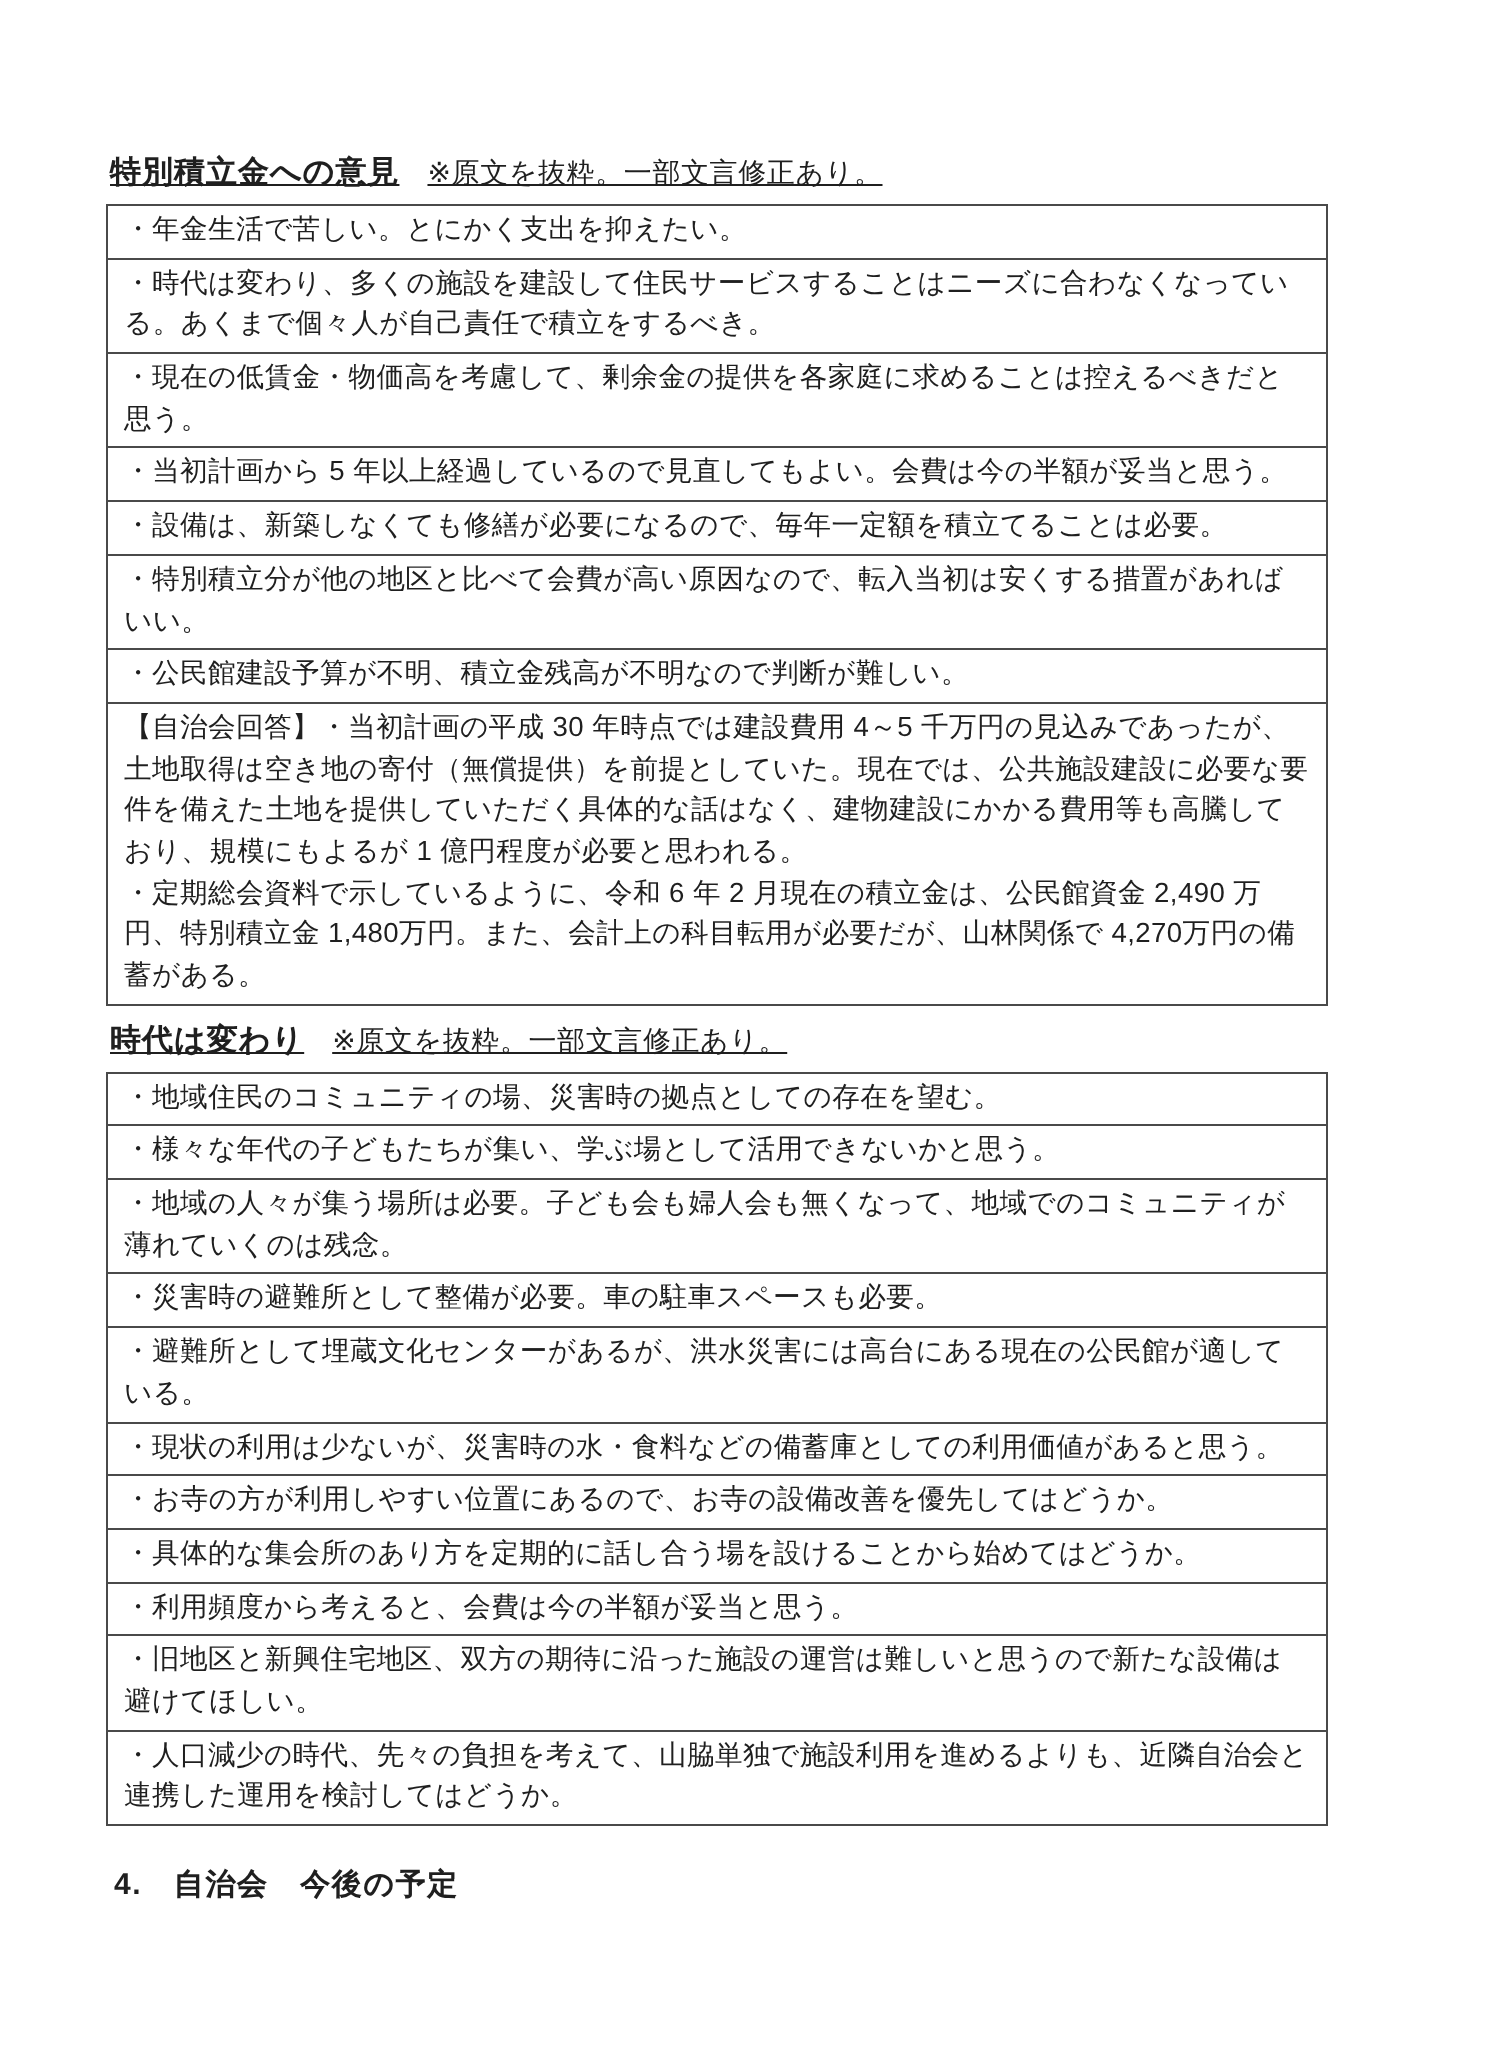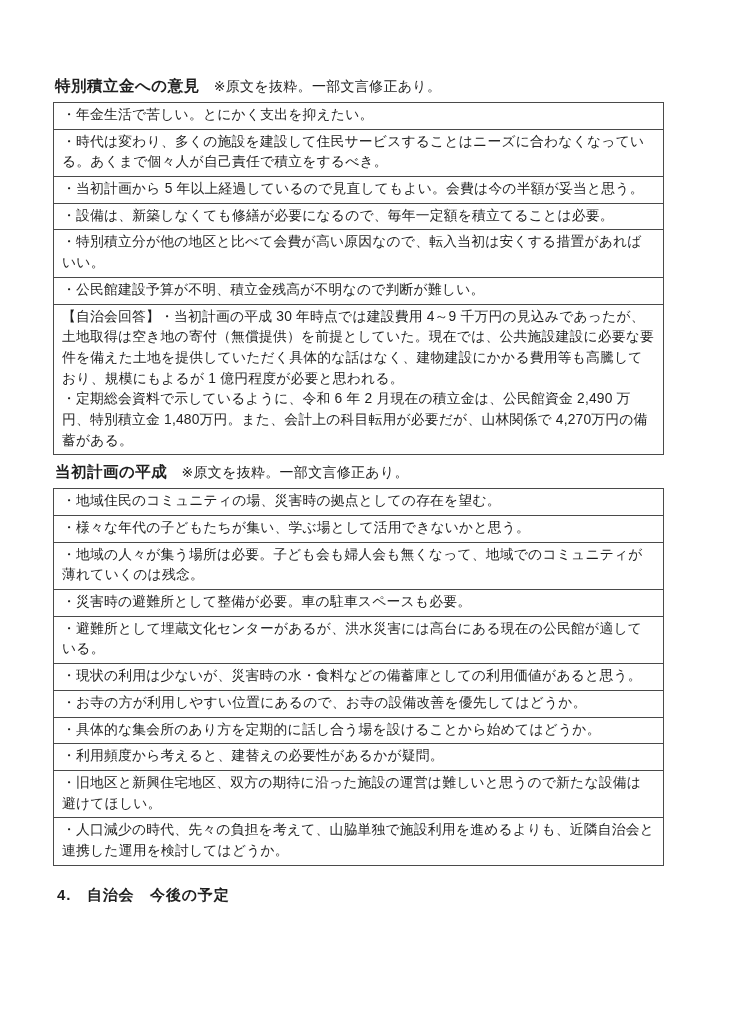--- a/index.html
+++ b/index.html
@@ -16,20 +16,21 @@
     background: #ffffff;
     color: #1f1f1f;
     font-family: "Liberation Sans", "DejaVu Sans", sans-serif;
     overflow: hidden;
   }
   .sec-heading {
     display: flex;
     align-items: baseline;
     gap: 14px;
     margin: 0 0 5px 2px;
+    text-decoration: underline;
   }
   .sec-heading .title {
     font-size: 15.5px;
     font-weight: bold;
     letter-spacing: 0.5px;
   }
   .sec-heading .note {
     font-size: 14px;
     font-weight: normal;
     letter-spacing: 0.3px;
@@ -78,49 +79,54 @@
       <div class="cell-text">・年金生活で苦しい。とにかく支出を抑えたい。</div>
     </td>
         </tr>
     <tr>
           <td>
       <div class="cell-text">・時代は変わり、多くの施設を建設して住民サービスすることはニーズに合わなくなっている。あくまで個々人が自己責任で積立をするべき。</div>
     </td>
         </tr>
     <tr>
           <td>
+      <div class="cell-text">・現在の低賃金・物価高を考慮して、剰余金の提供を各家庭に求めることは控えるべきだと思う。</div>
+    </td>
+        </tr>
+    <tr>
+          <td>
       <div class="cell-text">・当初計画から 5 年以上経過しているので見直してもよい。会費は今の半額が妥当と思う。</div>
     </td>
         </tr>
     <tr>
           <td>
       <div class="cell-text">・設備は、新築しなくても修繕が必要になるので、毎年一定額を積立てることは必要。</div>
     </td>
         </tr>
     <tr>
           <td>
       <div class="cell-text">・特別積立分が他の地区と比べて会費が高い原因なので、転入当初は安くする措置があればいい。</div>
     </td>
         </tr>
     <tr>
           <td>
       <div class="cell-text">・公民館建設予算が不明、積立金残高が不明なので判断が難しい。</div>
     </td>
         </tr>
     <tr>
           <td>
-      <div class="cell-text">【自治会回答】・当初計画の平成 30 年時点では建設費用 4～9 千万円の見込みであったが、土地取得は空き地の寄付（無償提供）を前提としていた。現在では、公共施設建設に必要な要件を備えた土地を提供していただく具体的な話はなく、建物建設にかかる費用等も高騰しており、規模にもよるが 1 億円程度が必要と思われる。</div>
+      <div class="cell-text">【自治会回答】・当初計画の平成 30 年時点では建設費用 4～5 千万円の見込みであったが、土地取得は空き地の寄付（無償提供）を前提としていた。現在では、公共施設建設に必要な要件を備えた土地を提供していただく具体的な話はなく、建物建設にかかる費用等も高騰しており、規模にもよるが 1 億円程度が必要と思われる。</div>
       <div class="cell-text">・定期総会資料で示しているように、令和 6 年 2 月現在の積立金は、公民館資金 2,490 万円、特別積立金 1,480万円。また、会計上の科目転用が必要だが、山林関係で 4,270万円の備蓄がある。</div>
     </td>
         </tr>
   </tbody>
     </table>
 
   <div class="sec-heading">
-    <span class="title">当初計画の平成</span>
+    <span class="title">時代は変わり</span>
     <span class="note">※原文を抜粋。一部文言修正あり。</span>
   </div>
 
   <table class="opinions">
     <tbody>
         <tr>
           <td>
       <div class="cell-text">・地域住民のコミュニティの場、災害時の拠点としての存在を望む。</div>
     </td>
         </tr>
@@ -154,21 +160,21 @@
       <div class="cell-text">・お寺の方が利用しやすい位置にあるので、お寺の設備改善を優先してはどうか。</div>
     </td>
         </tr>
     <tr>
           <td>
       <div class="cell-text">・具体的な集会所のあり方を定期的に話し合う場を設けることから始めてはどうか。</div>
     </td>
         </tr>
     <tr>
           <td>
-      <div class="cell-text">・利用頻度から考えると、建替えの必要性があるかが疑問。</div>
+      <div class="cell-text">・利用頻度から考えると、会費は今の半額が妥当と思う。</div>
     </td>
         </tr>
     <tr>
           <td>
       <div class="cell-text">・旧地区と新興住宅地区、双方の期待に沿った施設の運営は難しいと思うので新たな設備は避けてほしい。</div>
     </td>
         </tr>
     <tr>
           <td>
       <div class="cell-text">・人口減少の時代、先々の負担を考えて、山脇単独で施設利用を進めるよりも、近隣自治会と連携した運用を検討してはどうか。</div>

